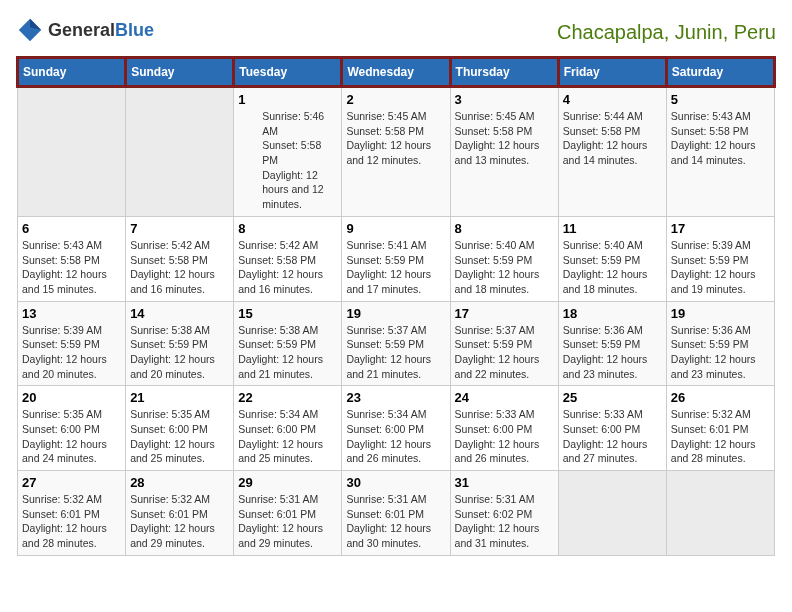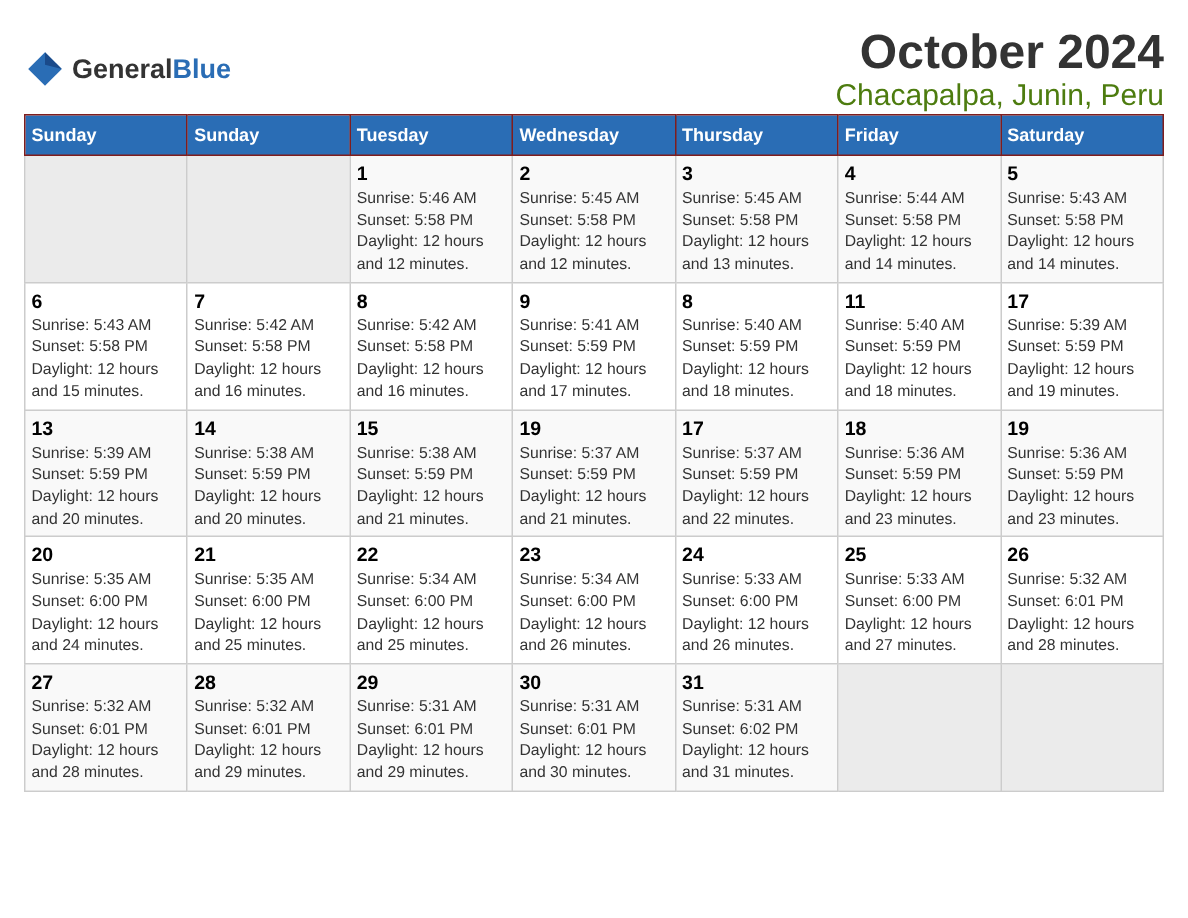--- a/index.html
+++ b/index.html
@@ -6,21 +6,22 @@
     body {
       font-family: Arial, sans-serif;
       background: #fff;
       width: 792px;
       min-height: 612px;
       padding: 16px;
     }
     .header {
       display: flex;
       justify-content: space-between;
-      align-items: center;
+      align-items: flex-end;
+      margin-bottom: 12px;
     }
     .logo {
       display: flex;
       align-items: center;
       gap: 4px;
     }
     .logo-text-general {
       font-size: 18px;
       font-weight: bold;
       color: #333;
@@ -52,21 +53,21 @@
       border-collapse: collapse;
       font-size: 11px;
     }
     thead th {
       background-color: #2a6db5;
       color: #fff;
       padding: 6px 4px;
       text-align: left;
       font-size: 12px;
       font-weight: bold;
-      border: 1px solid #7f1d1d;
+      border: 3px solid #7f1d1d;
     }
     tbody td {
       border: 1px solid #ccc;
       padding: 4px;
       vertical-align: top;
       background: #fff;
       min-height: 70px;
       width: calc(100% / 7);
     }
     tbody tr:nth-child(odd) td {
@@ -99,21 +100,20 @@
       <polygon points="20,4 36,20 20,36 4,20" fill="#2a6db5"></polygon>
       <polygon points="20,4 36,20 20,16" fill="#1a4a8a"></polygon>
     </svg>
     <div>
       <div>
         <span class="logo-text-general">General</span><span class="logo-text-blue">Blue</span>
       </div>
     </div>
   </div>
   <div class="title-block">
-    <h1>October 2024</h1>
     <h2>Chacapalpa, Junin, Peru</h2>
   </div>
 </div>
 
 <table>
   <thead>
     <tr>
     <th>Sunday</th>
         <th>Sunday</th>
         <th>Tuesday</th>
@@ -122,21 +122,21 @@
         <th>Friday</th>
         <th>Saturday</th>
       </tr>
   </thead>
   <tbody id="calendar-body">
   <tr>
         <td class="empty-cell"></td>
         <td class="empty-cell"></td>
         <td>
           <span class="day-num">1</span>
-          <div class="day-info" style="white-space: pre-line;">Sunrise: 5:46 AM
+          <div class="day-info" style="white-space: pre-line; margin-left: 24px;">Sunrise: 5:46 AM
 Sunset: 5:58 PM
 Daylight: 12 hours and 12 minutes.</div>
         </td>
         <td>
           <span class="day-num">2</span>
           <div class="day-info" style="white-space: pre-line;">Sunrise: 5:45 AM
 Sunset: 5:58 PM
 Daylight: 12 hours and 12 minutes.</div>
         </td>
         <td>

